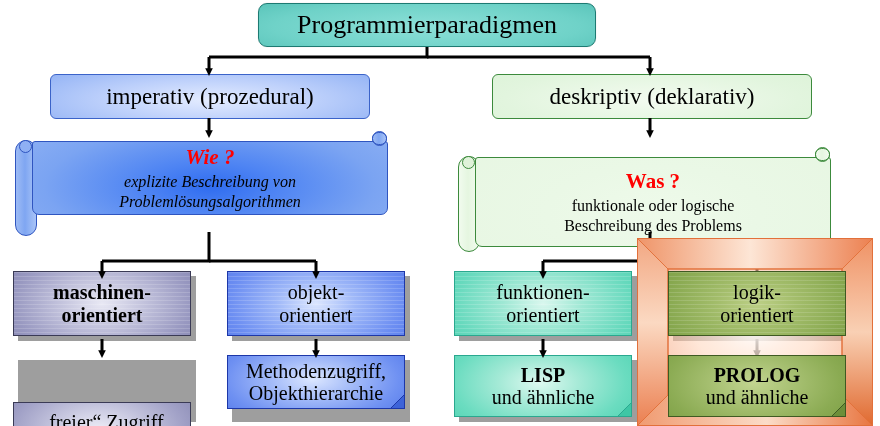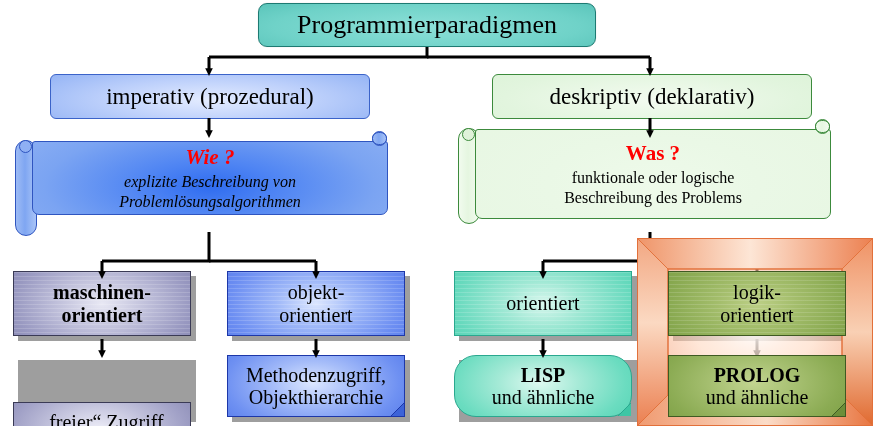--- a/index.html
+++ b/index.html
@@ -149,21 +149,21 @@
          border-radius:3px 3px 7px 7px;font-style:italic;">
       <div class="q">Wie ?</div>
       <div class="sline">explizite Beschreibung von</div>
       <div class="sline">Problemlösungsalgorithmen</div>
     </div>
 
     <div class="curlknob blue" style="left:360px;top:3px;width:15px;height:15px;"></div>
     <div class="curl left blue" style="left:360px;top:4px;width:15px;height:13px;border-radius:8px;"></div>
   </div>
 
-  <div class="scrollwrap" style="left:455px;top:116px;width:385px;height:110px;z-index:3;">
+  <div class="scrollwrap" style="left:455px;top:144px;width:385px;height:110px;z-index:3;">
     <div class="curl left green" style="left:3px;top:12px;width:22px;height:96px;"></div>
     <div class="curlknob green" style="left:7px;top:12px;"></div>
     <div class="scrollbody green" style="left:20px;top:13px;width:356px;height:90px;
          border-radius:3px 3px 7px 7px;">
       <div class="q">Was ?</div>
       <div class="sline">funktionale oder logische</div>
       <div class="sline">Beschreibung des Problems</div>
     </div>
     <div class="curlknob green" style="left:360px;top:3px;width:15px;height:15px;"></div>
     <div class="curl left green" style="left:360px;top:4px;width:15px;height:13px;border-radius:8px;"></div>
@@ -176,51 +176,52 @@
   </div>
 
   <div class="dropsh" style="left:232px;top:276px;width:178px;height:65px;"></div>
   <div class="node rect bluef" style="left:227px;top:271px;width:178px;height:65px;z-index:2;">
     <span class="lbl">objekt-</span>
     <span class="lbl">orientiert</span>
   </div>
 
   <div class="dropsh" style="left:459px;top:276px;width:178px;height:65px;"></div>
   <div class="node rect teal" style="left:454px;top:271px;width:178px;height:65px;z-index:2;">
+    <span class="lbl">funktionen-</span>
     <span class="lbl">orientiert</span>
   </div>
 
   <div class="dropsh" style="left:673px;top:276px;width:178px;height:65px;"></div>
   <div class="node rect olive" style="left:668px;top:271px;width:178px;height:65px;z-index:10;">
     <span class="lbl">logik-</span>
     <span class="lbl">orientiert</span>
   </div>
 
   <div class="dropsh" style="left:18px;top:360px;width:178px;height:62px;"></div>
   <div class="node rect greyF" style="left:13px;top:355px;width:178px;height:62px;z-index:2;">
     <span class="lbl">„freier“ Zugriff</span>
     <span class="lbl">auf Daten</span>
     <svg class="fold" viewBox="0 0 13 13">
       <path d="M13,0 L13,13 L0,13 z" fill="#8383ad"></path>
       <path d="M13,0 L0,13" stroke="#3a3a55" stroke-width="1" fill="none"></path>
     </svg>
   </div>
 
   <div class="dropsh" style="left:232px;top:360px;width:178px;height:62px;"></div>
-  <div class="node rect bluefF" style="left:227px;top:355px;width:178px;height:62px;z-index:2;">
+  <div class="node rect bluefF" style="left:227px;top:355px;width:178px;height:54px;z-index:2;">
     <span class="lbl">Methodenzugriff,</span>
     <span class="lbl">Objekthierarchie</span>
     <svg class="fold" viewBox="0 0 13 13">
       <path d="M13,0 L13,13 L0,13 z" fill="#3d63d8"></path>
       <path d="M13,0 L0,13" stroke="#1d37a8" stroke-width="1" fill="none"></path>
     </svg>
   </div>
 
   <div class="dropsh" style="left:459px;top:360px;width:178px;height:62px;"></div>
-  <div class="node rect tealF" style="left:454px;top:355px;width:178px;height:62px;z-index:2;border-radius:22px;">
+  <div class="node rect tealF" style="left:454px;top:355px;width:178px;height:62px;z-index:2;">
     <span class="lbl bold">LISP</span>
     <span class="lbl">und ähnliche</span>
     <svg class="fold" viewBox="0 0 13 13">
       <path d="M13,0 L13,13 L0,13 z" fill="#3ec6a5"></path>
       <path d="M13,0 L0,13" stroke="#2aa88f" stroke-width="1" fill="none"></path>
     </svg>
   </div>
 
   <div class="dropsh" style="left:673px;top:360px;width:178px;height:62px;"></div>
   <div class="node rect oliveF" style="left:668px;top:355px;width:178px;height:62px;z-index:10;">

